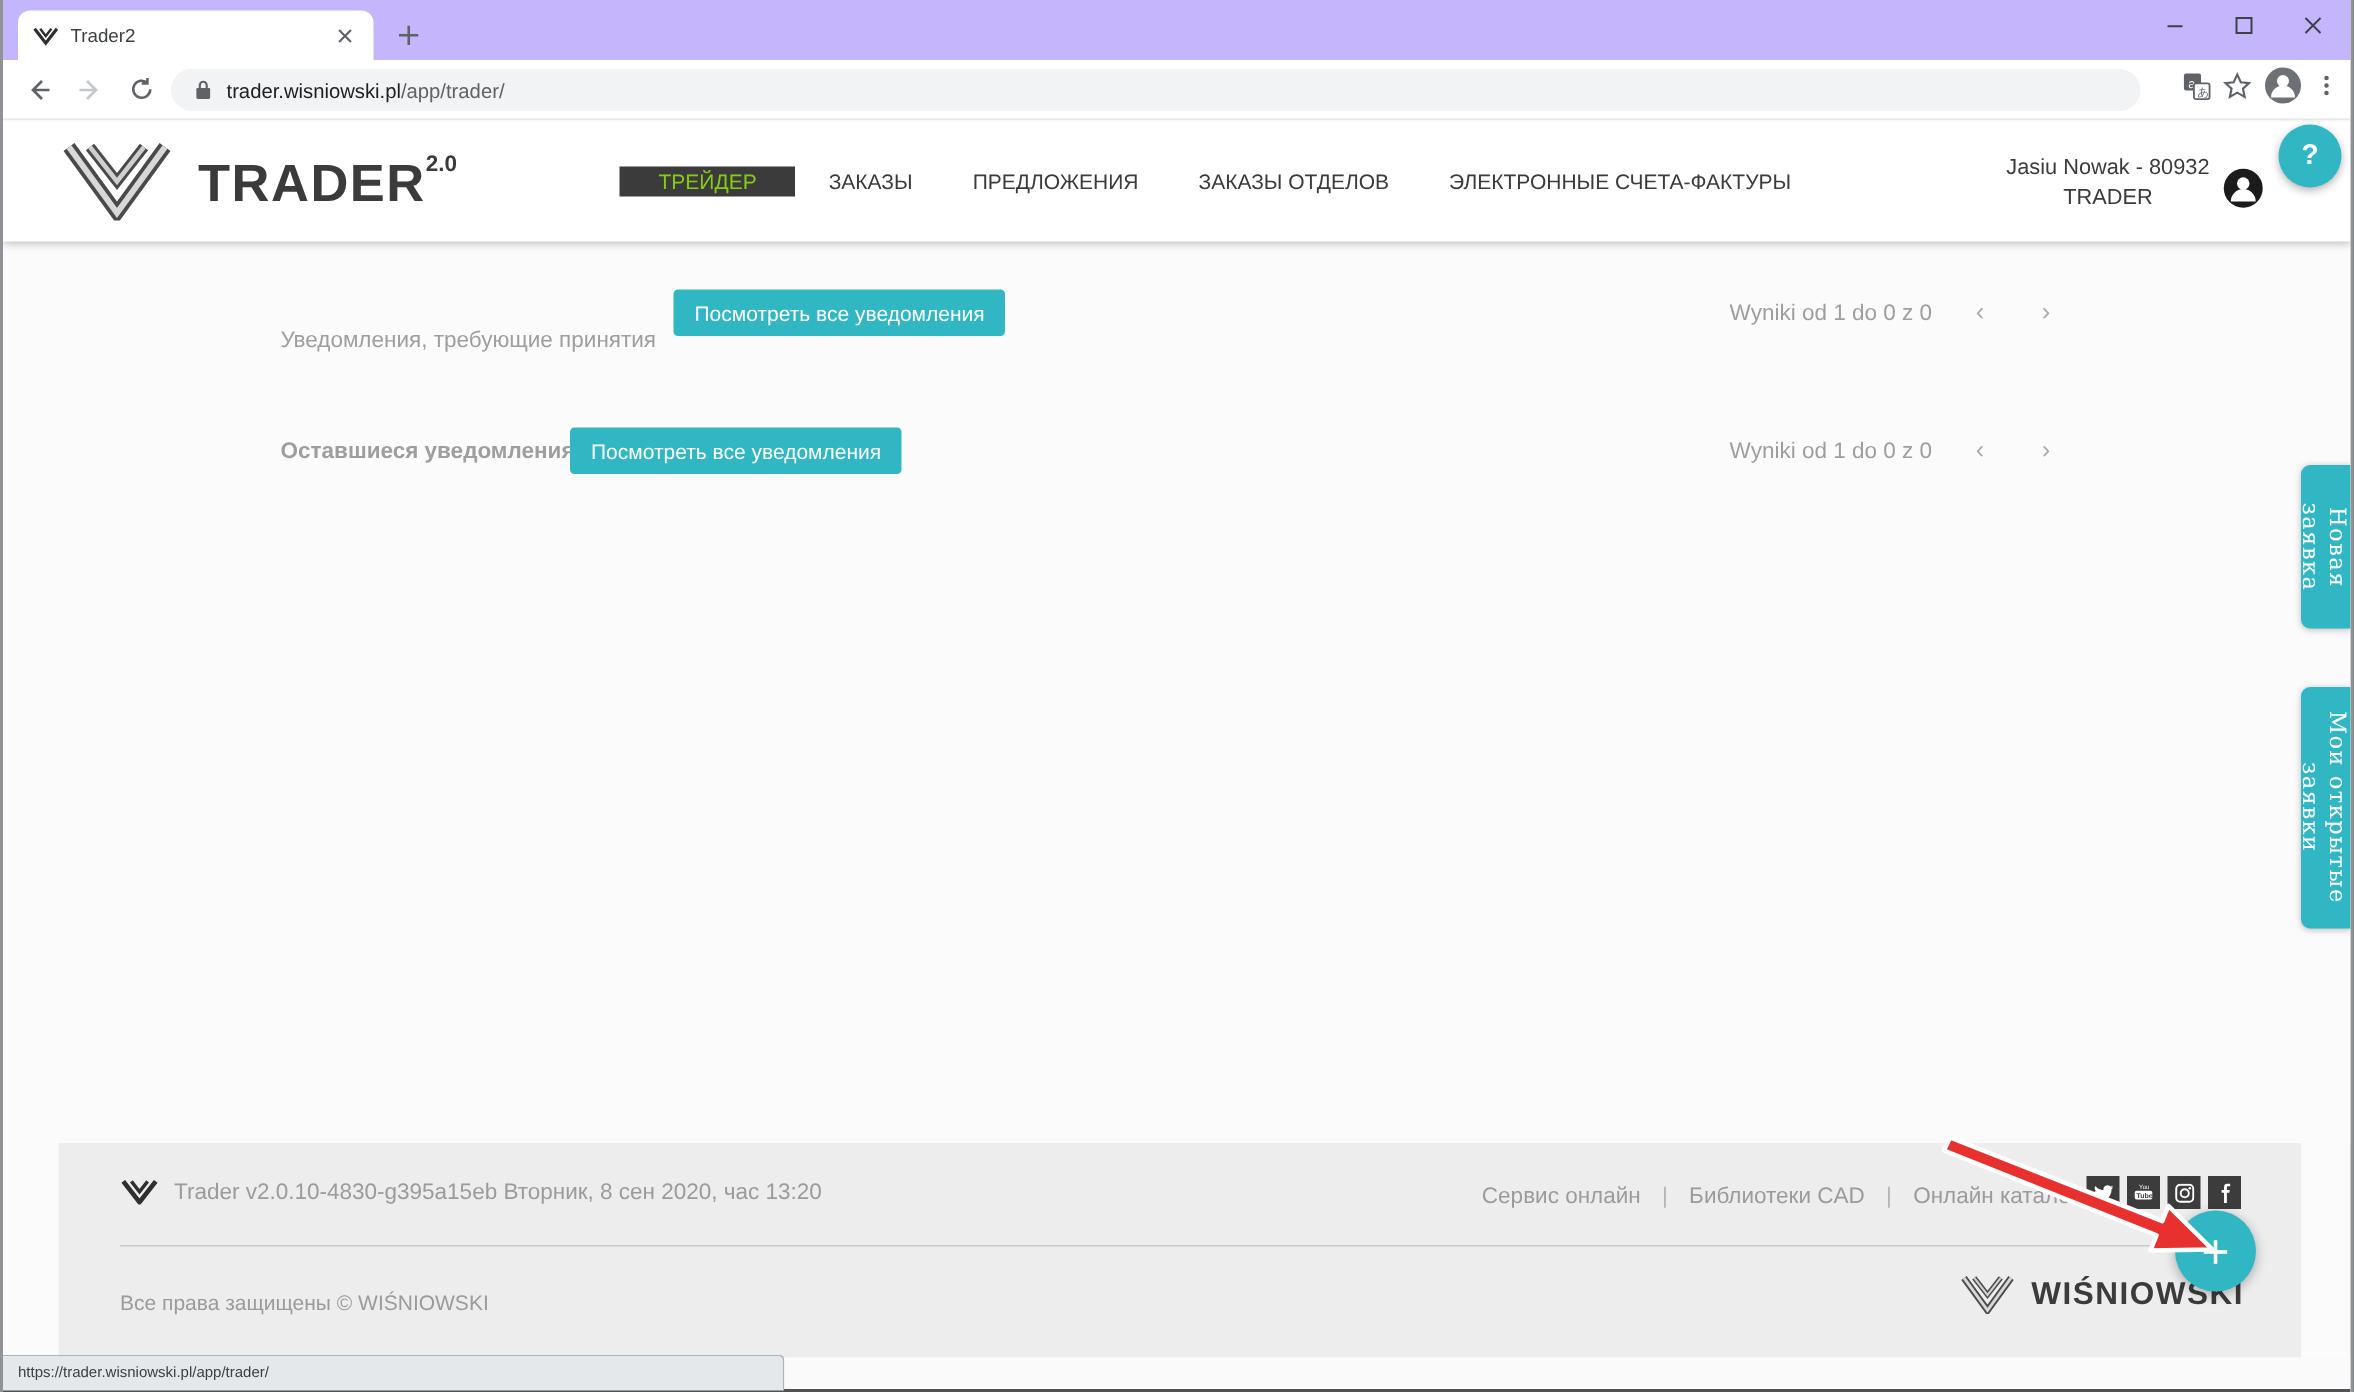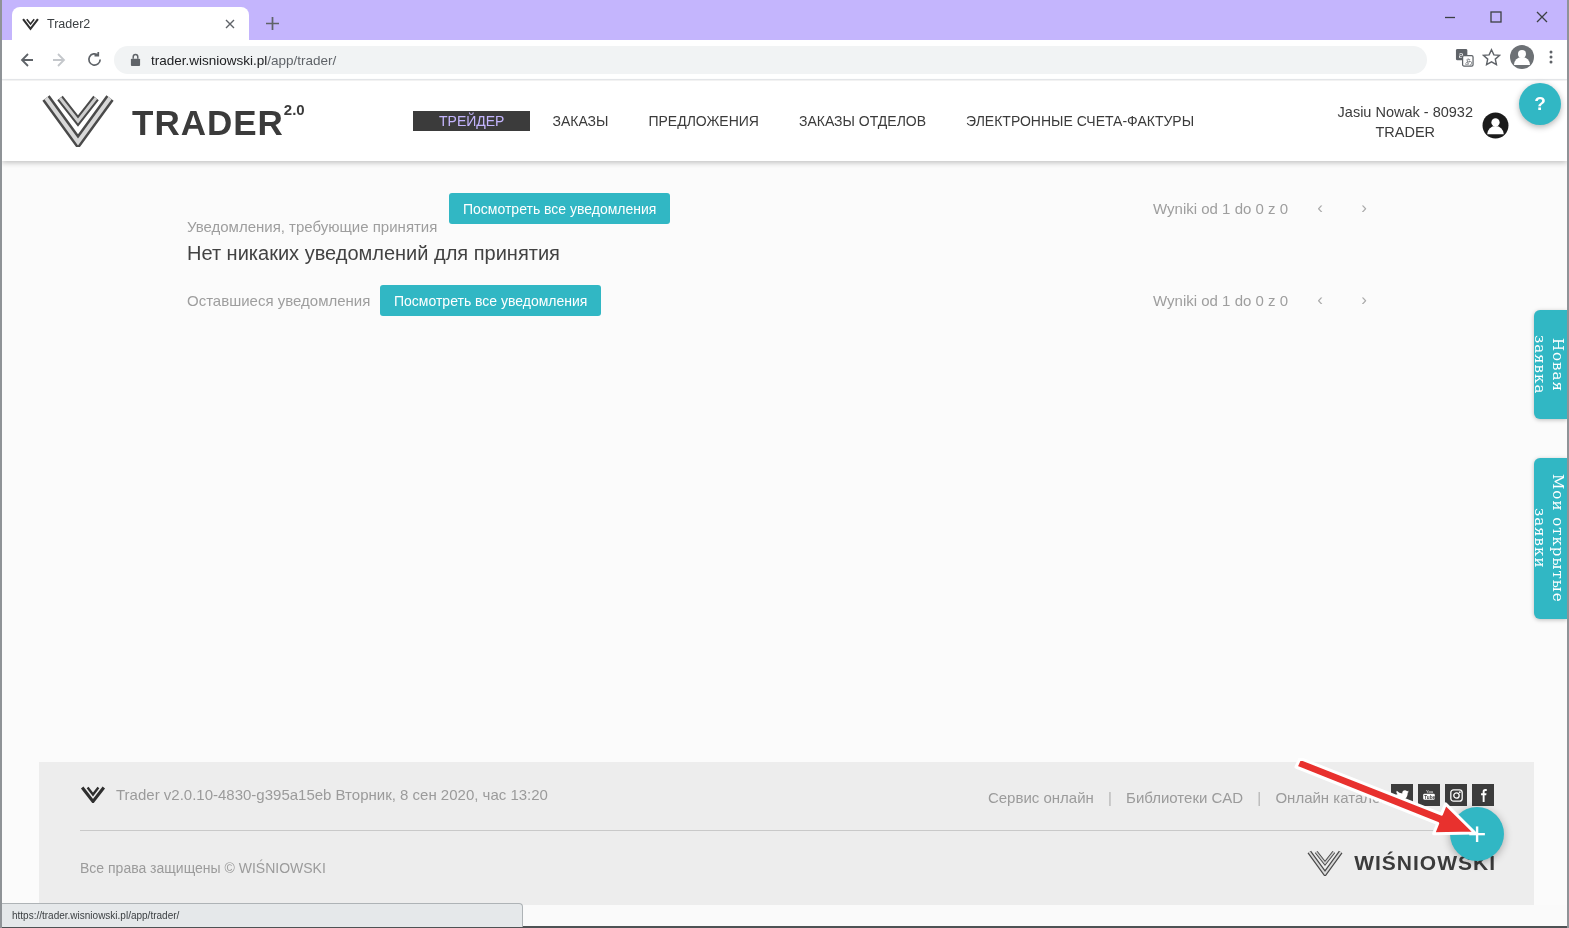--- a/index.html
+++ b/index.html
@@ -33,21 +33,21 @@
   .toolbar-right{ position:absolute; right:8px; top:44px; display:flex; align-items:center; gap:8px; }
 
   
   .appheader{ position:absolute; left:0; top:81px; width:100%; height:80px; background:#fff;
               box-shadow:0 2px 5px rgba(0,0,0,.22); z-index:5; }
   .logo{ position:absolute; left:40px; top:13px; }
   .brand{ position:absolute; left:130px; top:20px; font-size:35px; font-weight:bold; color:#3b3b3b; letter-spacing:1px; }
   .brand sup{ font-size:15px; font-weight:bold; vertical-align:20px; letter-spacing:0; }
   .nav{ position:absolute; left:411px; top:0; height:80px; display:flex; align-items:center; }
   .nav-item{ font-size:14px; color:#3b3b3b; padding:15px 20px; cursor:pointer; white-space:nowrap; }
-  .nav-item.active{ background:var(--nav-active,#3b3b3b); color:#c4b5fd; padding:2px 26px; margin-right:2px; }
+  .nav-item.active{ background:var(--nav-active,#3b3b3b); color:#84cc16; padding:2px 26px; margin-right:2px; }
   .userblock{ position:absolute; right:94px; top:23px; text-align:center; }
   .user-name{ font-size:14.5px; color:#3b3b3b; }
   .user-role{ font-size:14.5px; color:#3b3b3b; margin-top:4px; }
   .user-avatar{ position:absolute; right:58px; top:31px; }
   .helpbtn{ position:absolute; right:6px; top:2px; width:42px; height:42px; border-radius:50%;
             background:var(--accent,#31b7c4); color:#fff; font-size:19px; font-weight:bold;
             display:flex; align-items:center; justify-content:center; box-shadow:0 2px 6px rgba(0,0,0,.3); cursor:pointer; }
 
   
   .content{ position:absolute; left:0; top:161px; width:100%; height:601px; background:#fbfbfb; }
@@ -219,23 +219,22 @@
     <div class="helpbtn">?</div>
   </div>
 
   <div class="content">
     <div class="row-label" style="left:185px; top:39px;margin-top:18px;">Уведомления, требующие принятия</div>
     <button class="teal-btn" style="left:447px; top:32px;">Посмотреть все уведомления</button>
     <div class="results" style="left:1096px; top:39px;">Wyniki od 1 do 0 z 0</div>
     <div class="pager" style="left:1306px; top:35px;">‹</div>
     <div class="pager" style="left:1350px; top:35px;">›</div>
 
-    <div class="empty-msg">Нет никаких уведомлений для принятия</div>
-
-    <div class="row-label" style="left:185px; top:131px;">Оставшиеся уведомления</div>
+
+    <div class="row-label" style="left:185px; top:131px;font-weight:bold;">Оставшиеся уведомления</div>
     <button class="teal-btn" style="left:378px; top:124px;">Посмотреть все уведомления</button>
     <div class="results" style="left:1096px; top:131px;">Wyniki od 1 do 0 z 0</div>
     <div class="pager" style="left:1306px; top:127px;">‹</div>
     <div class="pager" style="left:1350px; top:127px;">›</div>
   </div>
 
   <div class="side-tab side-tab-1">Новая заявка</div>
   <div class="side-tab side-tab-2">Мои открытые заявки</div>
 
   <div class="footer">

